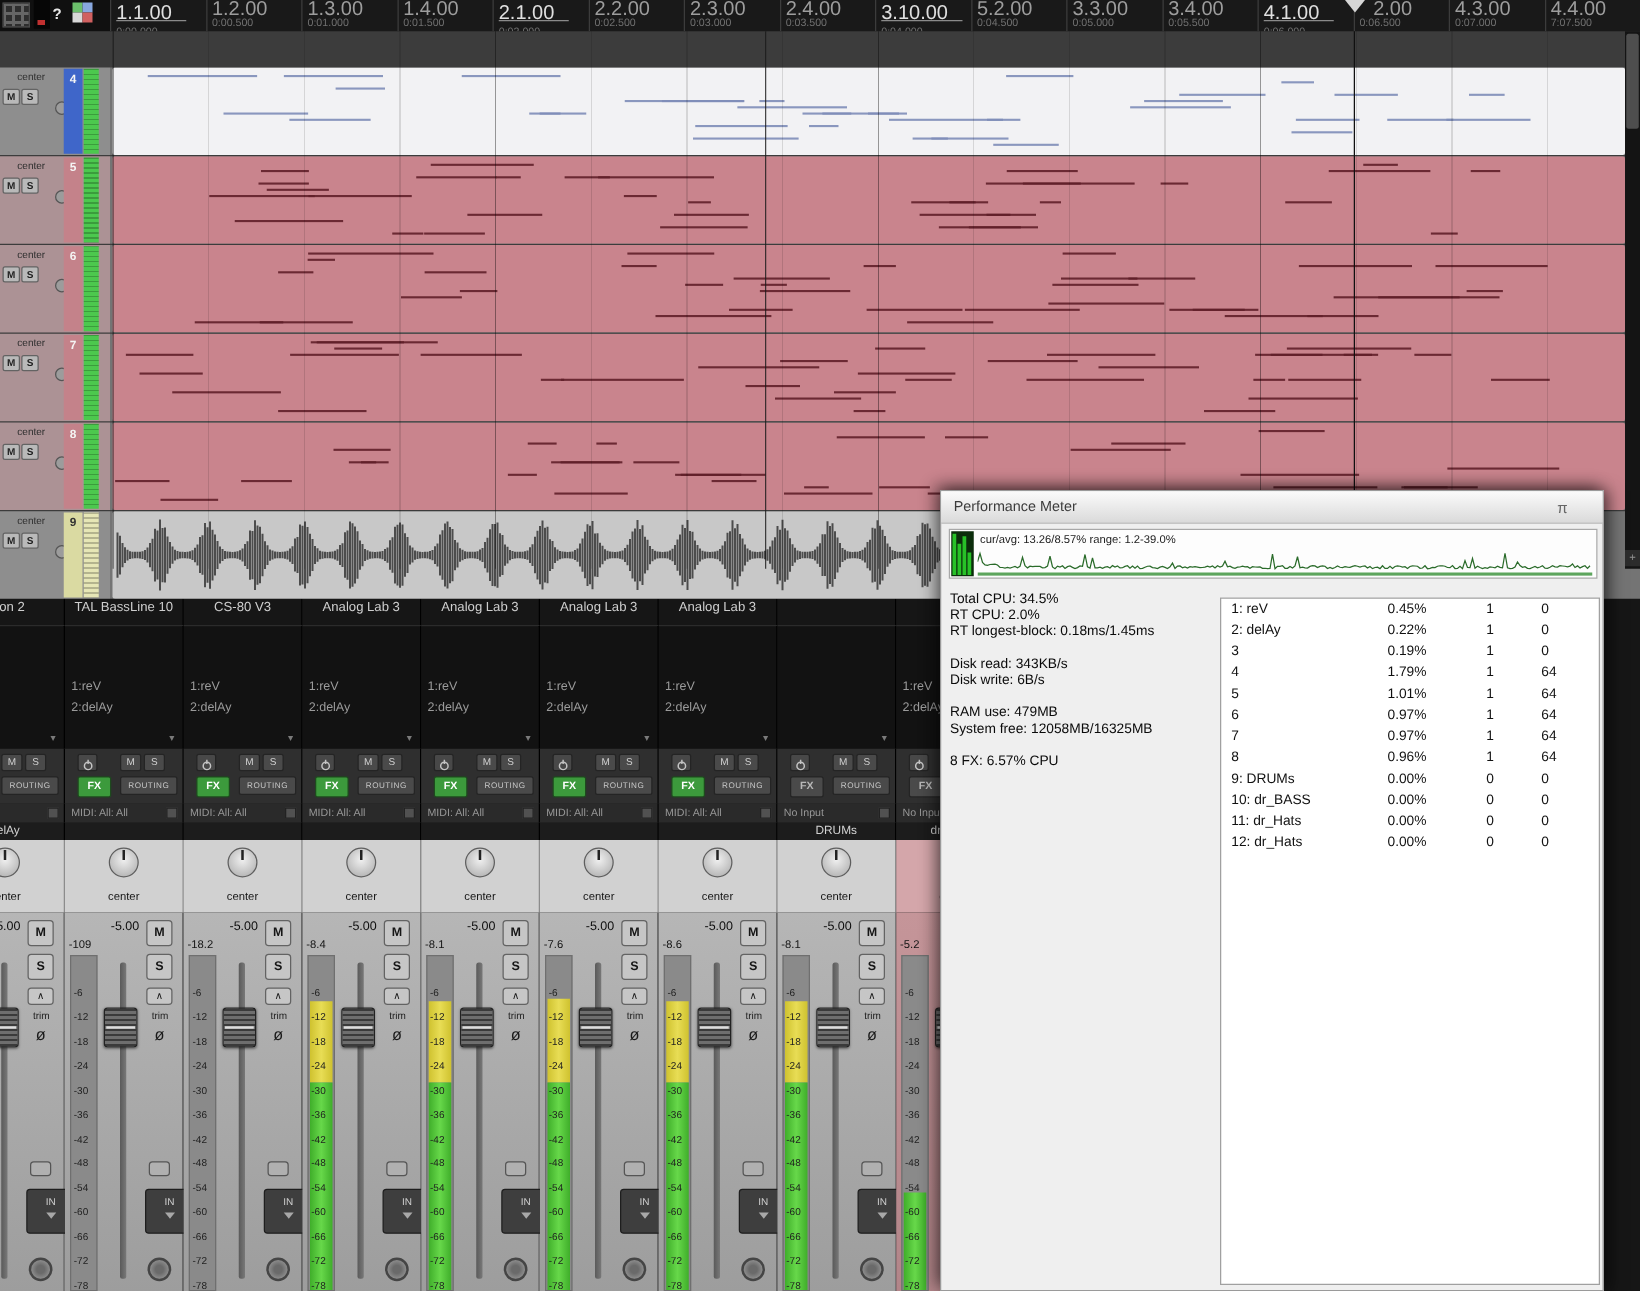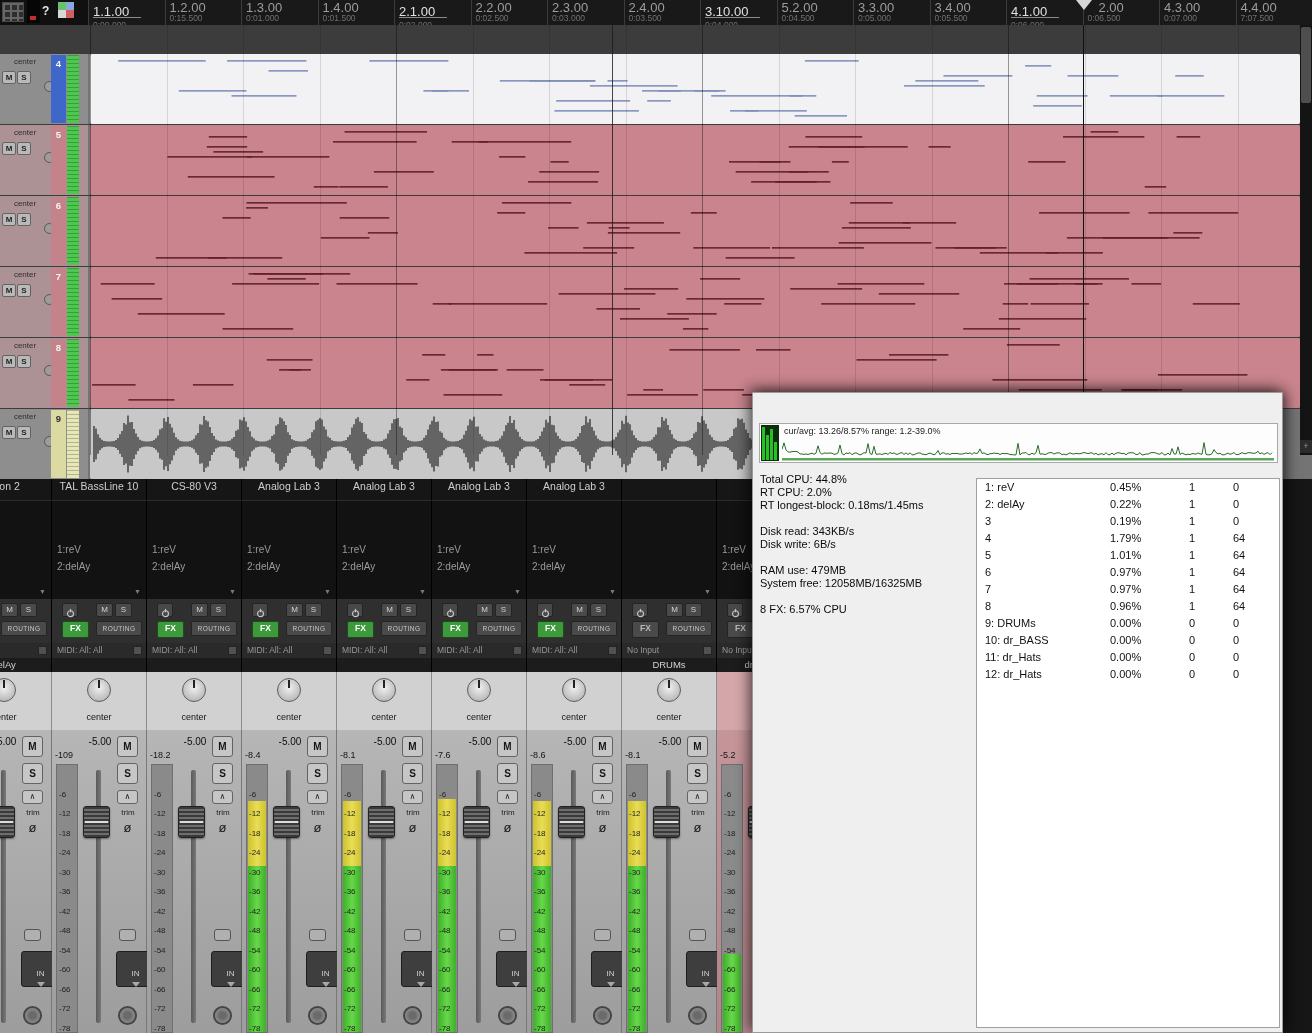--- a/index.html
+++ b/index.html
@@ -14,21 +14,21 @@
                      repeating-linear-gradient(to bottom,#666 0 2px,transparent 2px 7px);}
   .cicon.dark{left:27px;top:0;width:13px;height:23px;background:#060606;}
   .cicon.dark i{position:absolute;left:3px;bottom:3px;width:6px;height:4px;background:#c03030;}
   .cicon.qmark{left:42px;top:4px;color:#e8e8e8;font-size:12px;font-weight:bold;}
   .cicon.quad{left:58px;width:16px;height:16px;}
   .cicon.quad i{position:absolute;width:8px;height:8px;}
   .q1{left:0;top:0;background:#6cc06c;}.q2{right:0;top:0;background:#88a8e0;}
   .q3{left:0;bottom:0;background:#d8d8d8;}.q4{right:0;bottom:0;background:#d06060;}
   #ruler-cells{position:absolute;left:88px;top:0;right:0;height:25px;display:flex;overflow:hidden;}
   .rcell{flex:0 0 76.5px;position:relative;border-left:1px solid #3c3c3c;padding:2px 0 0 4px;box-sizing:border-box;}
-  .rbar{font-size:13px;color:#9d9d9d;line-height:11px;white-space:nowrap;}
+  .rbar{font-size:16px;color:#9d9d9d;line-height:11px;white-space:nowrap;}
   .strong .rbar{color:#e0e0e0;border-bottom:1px solid #8a8a8a;display:inline-block;padding-right:12px;}
   .rtime{font-size:8.5px;color:#707070;line-height:10px;white-space:nowrap;}
   .mtri{display:none;}
   .marker .mtri{display:block;position:absolute;left:-8px;top:0;width:0;height:0;
     border-left:8px solid transparent;border-right:8px solid transparent;border-top:10px solid #d6d6d6;}
   .marker .rbar{padding-left:11px;}
   
   #arrange{position:absolute;left:0;top:25px;width:1312px;height:430px;background:#3c3c3c;}
   .lane{position:absolute;left:88px;right:0;height:70px;background:#747474;overflow:hidden;z-index:1;}
   .item{position:absolute;top:0;height:70px;border-radius:2px;}
@@ -107,21 +107,21 @@
   .handle::after{content:"";position:absolute;left:1px;right:1px;top:14px;height:2px;background:#ddd;}
   .bcol{position:absolute;left:63px;top:0;width:31px;bottom:0;}
   .fb{position:absolute;left:2px;width:21px;height:21px;background:#c6c6c6;border:1px solid #636363;border-radius:3px;
     font-size:10px;font-weight:bold;color:#161616;text-align:center;line-height:19px;box-sizing:border-box;}
   .fm{top:6px}.fs{top:33px}
   .ffold{top:60px;height:14px;font-size:8px;line-height:12px;font-weight:normal;}
   .ftrim{position:absolute;left:0;top:78px;width:26px;text-align:center;font-size:8px;color:#222;}
   .fphase{position:absolute;left:2px;top:89px;width:21px;height:19px;font-size:13px;color:#1a1a1a;text-align:center;line-height:18px;}
   .fwidth{position:absolute;left:4px;bottom:92px;width:17px;height:12px;border:1px solid #555;border-radius:3px;background:#b0b0b0;box-sizing:border-box;}
   .finbtn{position:absolute;left:1px;bottom:46px;width:39px;height:36px;background:#3e3e3e;border:1px solid #1e1e1e;
-    border-radius:3px;color:#cfcfcf;font-size:8px;text-align:center;padding-top:17px;box-sizing:border-box;}
+    border-radius:3px;color:#cfcfcf;font-size:8px;text-align:center;padding-top:5px;box-sizing:border-box;}
   .inarr{display:block;margin:4px auto 0;width:0;height:0;border-left:4px solid transparent;border-right:4px solid transparent;border-top:5px solid #a8a8a8;}
   .frec{position:absolute;left:3px;bottom:8px;width:19px;height:19px;border-radius:50%;
     background:radial-gradient(circle,#6a6a6a 30%,#8c8c8c 70%);border:2px solid #454545;box-sizing:border-box;}
   
   #perf{position:absolute;left:752px;top:392px;width:531px;height:641px;background:#efefef;border:1px solid #9a9a9a;
     box-sizing:border-box;z-index:40;box-shadow:-4px -4px 12px rgba(0,0,0,.45),4px 0 12px rgba(0,0,0,.5);}
   #perf-title{position:absolute;left:0;top:0;right:0;height:26px;background:linear-gradient(#fbfbfb,#dadada);
     border-bottom:1px solid #b8b8b8;color:#3c3c3c;font-size:11.5px;line-height:26px;padding-left:10px;box-sizing:border-box;}
   #pin{position:absolute;right:28px;top:0;color:#666;font-size:12px;}
   #perf-graph{position:absolute;left:6px;top:30px;width:519px;height:40px;background:#fdfdfd;border:1px solid #a8a8a8;box-sizing:border-box;}
@@ -161,21 +161,21 @@
     </div>
     <div id="ruler-cells">
         <div class="rcell strong">
     
     <div class="rbar">1.1.00</div>
     <div class="rtime">0:00.000</div>
   </div>
         <div class="rcell">
 
     <div class="rbar">1.2.00</div>
-    <div class="rtime">0:15.500</div>
+    <div class="rtime">0:00.500</div>
   </div>
         <div class="rcell">
 
     <div class="rbar">1.3.00</div>
     <div class="rtime">0:01.000</div>
   </div>
         <div class="rcell">
 
     <div class="rbar">1.4.00</div>
     <div class="rtime">0:01.500</div>
@@ -1093,35 +1093,39 @@
           <i class="inarr"></i>
         </div>
         <div class="frec"></div>
       </div>
     </div>
   </div>
       </div>
   </div>
 
   <div id="perf">
+    <div id="perf-title">
+      <span>Performance Meter</span>
+      <span id="pin">π</span>
+    </div>
     <div id="perf-graph">
       <div id="minimeter">
           <i style="height: 33px;"></i>
           <i style="height: 25px;"></i>
           <i style="height: 31px;"></i>
           <i style="height: 18px;"></i>
         </div>
       <div id="perf-caption">cur/avg: 13.26/8.57%   range: 1.2-39.0%</div>
       <svg id="spark" width="492" height="36">
         <polyline id="sparkline" fill="none" stroke="#2a6b2a" stroke-width="1" points="0,24.4 2,17.8 4,24.9 6,26.9 8,27.2 10,26.6 12,26.5 14,26.4 16,27.0 18,28.9 20,29.0 22,29.4 24,29.0 26,29.5 28,28.8 30,28.2 32,29.3 34,28.1 36,20.8 38,27.5 40,29.3 42,27.9 44,28.3 46,28.1 48,28.1 50,28.1 52,29.3 54,29.1 56,27.9 58,20.0 60,28.6 62,30.0 64,27.9 66,28.6 68,27.6 70,29.8 72,28.3 74,27.8 76,28.9 78,29.9 80,29.1 82,27.7 84,28.0 86,18.6 88,28.5 90,29.5 92,21.3 94,29.2 96,29.2 98,28.8 100,29.6 102,28.7 104,28.3 106,29.4 108,27.5 110,28.6 112,27.8 114,29.3 116,29.2 118,28.1 120,27.6 122,29.5 124,27.8 126,29.6 128,27.8 130,29.9 132,29.7 134,28.8 136,28.0 138,27.9 140,29.1 142,29.3 144,29.8 146,28.7 148,28.1 150,28.9 152,29.8 154,28.5 156,25.5 158,29.8 160,27.9 162,27.8 164,29.2 166,28.6 168,29.5 170,28.4 172,28.6 174,28.4 176,28.7 178,29.1 180,29.0 182,28.7 184,27.9 186,28.7 188,27.8 190,29.4 192,27.6 194,28.6 196,27.8 198,23.9 200,28.4 202,27.9 204,29.1 206,29.7 208,28.7 210,28.6 212,28.0 214,28.5 216,28.3 218,29.6 220,28.4 222,28.6 224,28.7 226,28.6 228,29.6 230,29.6 232,29.9 234,29.8 236,18.3 238,30.0 240,28.0 242,28.0 244,27.5 246,29.6 248,29.6 250,28.2 252,29.4 254,27.7 256,20.4 258,29.2 260,28.8 262,29.3 264,29.4 266,28.1 268,27.6 270,27.7 272,29.1 274,28.1 276,27.8 278,28.0 280,29.8 282,29.0 284,29.9 286,29.0 288,27.8 290,28.8 292,29.0 294,28.4 296,28.7 298,28.8 300,28.1 302,27.5 304,28.0 306,28.7 308,28.0 310,27.8 312,29.4 314,28.2 316,29.9 318,29.0 320,28.7 322,29.9 324,27.6 326,29.7 328,29.7 330,28.1 332,29.7 334,28.2 336,27.7 338,28.0 340,28.7 342,28.3 344,29.8 346,28.2 348,27.7 350,27.8 352,28.0 354,29.6 356,29.4 358,27.6 360,30.0 362,29.7 364,29.0 366,29.1 368,28.0 370,27.6 372,27.6 374,28.0 376,29.0 378,29.1 380,27.5 382,29.8 384,29.7 386,28.1 388,29.9 390,23.5 392,28.9 394,29.1 396,21.8 398,29.5 400,28.0 402,29.0 404,29.8 406,29.1 408,29.7 410,28.6 412,28.8 414,29.2 416,27.9 418,28.9 420,29.3 422,17.6 424,29.3 426,29.9 428,29.7 430,28.7 432,24.6 434,27.5 436,28.9 438,28.3 440,29.7 442,29.9 444,29.0 446,28.1 448,29.3 450,28.6 452,27.6 454,29.5 456,29.6 458,28.8 460,27.6 462,28.5 464,28.7 466,27.6 468,27.8 470,28.0 472,28.4 474,27.9 476,26.2 478,29.0 480,27.7 482,29.4 484,28.3 486,27.6 488,29.7 490,27.6 "></polyline>
         <rect x="0" y="33" width="492" height="2.5" fill="#5da55d"></rect>
       </svg>
     </div>
     <div id="perf-stats">
-        <div class="statline">Total CPU: 44.8%</div>
+        <div class="statline">Total CPU: 34.5%</div>
         <div class="statline">RT CPU: 2.0%</div>
         <div class="statline">RT longest-block: 0.18ms/1.45ms</div>
         <div class="statline"></div>
         <div class="statline">Disk read: 343KB/s</div>
         <div class="statline">Disk write: 6B/s</div>
         <div class="statline"></div>
         <div class="statline">RAM use: 479MB</div>
         <div class="statline">System free: 12058MB/16325MB</div>
         <div class="statline"></div>
         <div class="statline">8 FX: 6.57% CPU</div>

